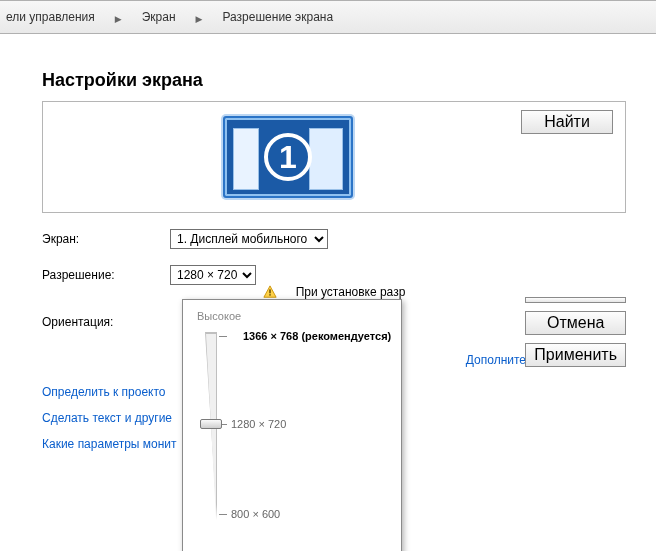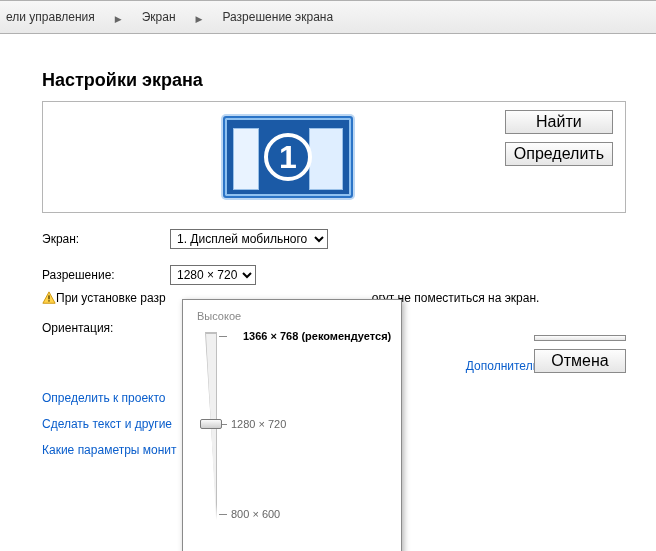--- a/index.html
+++ b/index.html
@@ -94,21 +94,21 @@
   }
   .row { display: flex; align-items: center; margin-top: 16px; }
   .row .label { width: 128px; }
   select {
     font-family: inherit;
     font-size: 12px;
     border: 1px solid #707070;
     background:#fff;
     padding: 1px 2px;
   }
-  .warn-row { display:flex; align-items:center; margin-top:6px; gap:0; }
+  .warn-row { display:flex; align-items:center; margin-top:0; gap:19px;justify-content:center; }
   .warn-icon {
     width:14px; height:14px;
     display:inline-block;
   }
   .link { color:#0a5ecc; cursor:pointer; }
   .adv { text-align:right; margin-top:24px; }
   .links-block { margin-top:18px; display:flex; flex-direction:column; gap:12px; }
   .footer-btns {
     position:absolute;
     right:30px;
@@ -172,21 +172,20 @@
 <div class="content">
 
   <h2>Настройки экрана</h2>
 
   <div class="preview-box">
     <div class="monitor">
       <div class="num">1</div>
     </div>
     <div class="preview-btns">
       <button class="btn">Найти</button>
-      <button class="btn">Определить</button>
     </div>
   </div>
 
   <div class="row">
     <div class="label">Экран:</div>
     <select style="width:158px">
       <option>1. Дисплей мобильного ПК</option>
     </select>
   </div>
 
@@ -199,40 +198,40 @@
 
   <div class="warn-row">
     <span class="warn-icon">
       <svg viewBox="0 0 16 16" width="14" height="14">
         <polygon points="8,1 15,14 1,14" fill="#ffd24a" stroke="#c98f00" stroke-width="1"></polygon>
         <rect x="7.2" y="5" width="1.6" height="4.5" fill="#5a4400"></rect>
         <rect x="7.2" y="10.5" width="1.6" height="1.6" fill="#5a4400"></rect>
       </svg>
     </span>
     <span>При установке разр</span>
-    <span style="margin-left:206px">огут не поместиться на экран.</span>
   </div>
 
   <div class="row">
     <div class="label">Ориентация:</div>
   </div>
 
   <div class="adv">
     <span class="link">Дополнительные параметры</span>
   </div>
 
   <div class="links-block">
     <span class="link">Определить к проекто</span>
     <span class="link">Сделать текст и другие</span>
     <span class="link">Какие параметры монит</span>
   </div>
 
   <div class="footer-btns">
     <button class="btn" style="min-width:30px"></button>
     <button class="btn">Отмена</button>
+    <button class="btn">Применить</button>
   </div>
 
   <div class="popup">
     <div class="cap">Высокое</div>
     <div class="slider-area">
       <div class="tri"></div>
       <div class="tri-inner"></div>
 
       <div class="tick" style="top:8px"></div>
       <div class="tick-label bold" style="top:2px">1366 × 768 (рекомендуется)</div>

